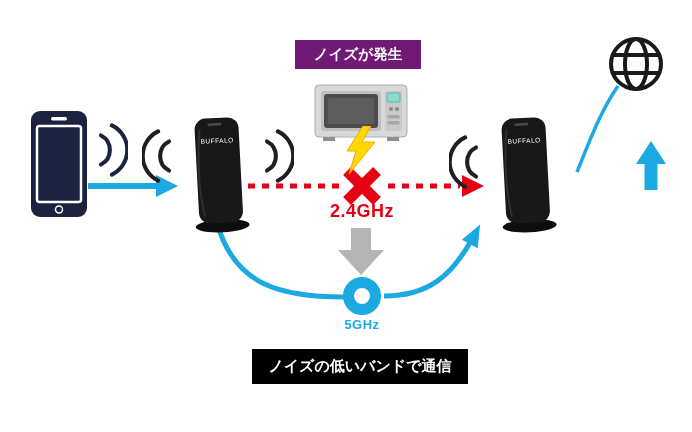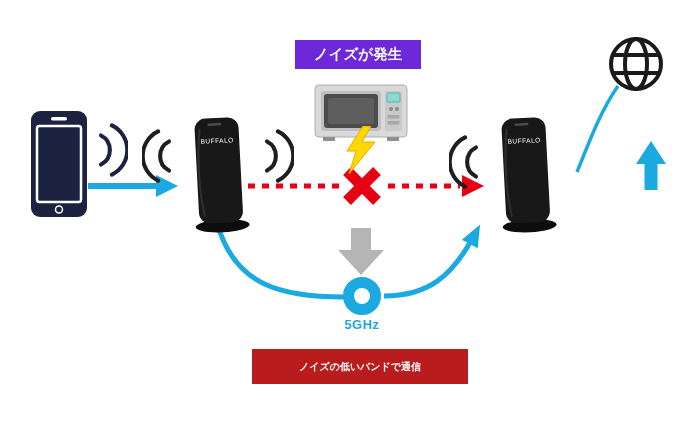--- a/index.html
+++ b/index.html
@@ -1,20 +1,20 @@
 <!DOCTYPE html>
 <html><head>
 <meta charset="utf-8">
 <style>
   html,body{margin:0;padding:0;background:#fff;font-family:"Liberation Sans",sans-serif;}
   .canvas{position:relative;width:692px;height:432px;background:#ffffff;overflow:hidden;}
   .abs{position:absolute;}
   .callout{display:flex;align-items:center;justify-content:center;color:#fff;font-weight:bold;text-align:center;}
-  .callout-red{left:295px;top:40px;width:126px;height:29px;background:#6d28d9;font-size:14.5px;}
-  .banner-cyan{left:252px;top:349px;width:216px;height:35px;background:#b91c1c;font-size:10px;}
+  .callout-red{left:295px;top:40px;width:126px;height:29px;background:#701a75;font-size:14.5px;}
+  .banner-cyan{left:252px;top:349px;width:216px;height:35px;background:#000000;font-size:15px;}
   .freq{position:absolute;text-align:center;font-weight:bold;letter-spacing:.5px;}
   .freq-24{left:302px;top:201px;width:120px;color:#e60012;font-size:18px;}
   .freq-5{left:302px;top:317px;width:120px;color:#1ba9e1;font-size:13px;}
   .router{transform:rotate(-3deg);}
   svg{display:block;}
 </style>
 </head>
 <body>
 
 <div class="canvas">
@@ -136,20 +136,21 @@
       <ellipse cx="28" cy="28" rx="11" ry="25"></ellipse>
       <line x1="5" y1="19" x2="51" y2="19"></line>
       <line x1="5" y1="37" x2="51" y2="37"></line>
     </g>
   </svg>
 
   <div class="abs callout callout-red">
     <span>ノイズが発生</span>
   </div>
 
+  <div class="freq freq-24">2.4GHz</div>
 
   <div class="freq freq-5">5GHz</div>
 
   <div class="abs callout banner-cyan">
     <span>ノイズの低いバンドで通信</span>
   </div>
 
 </div>
 
 </body></html>

